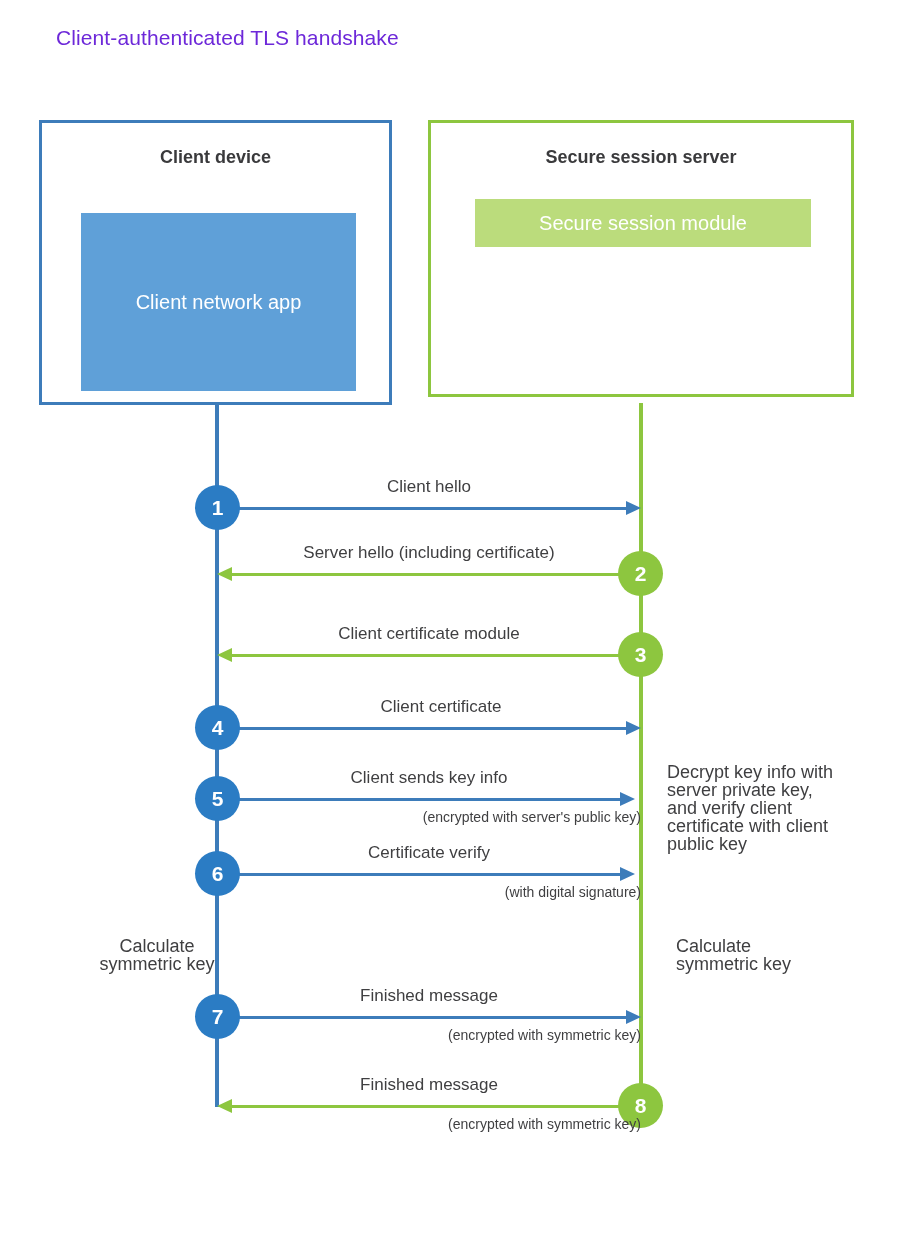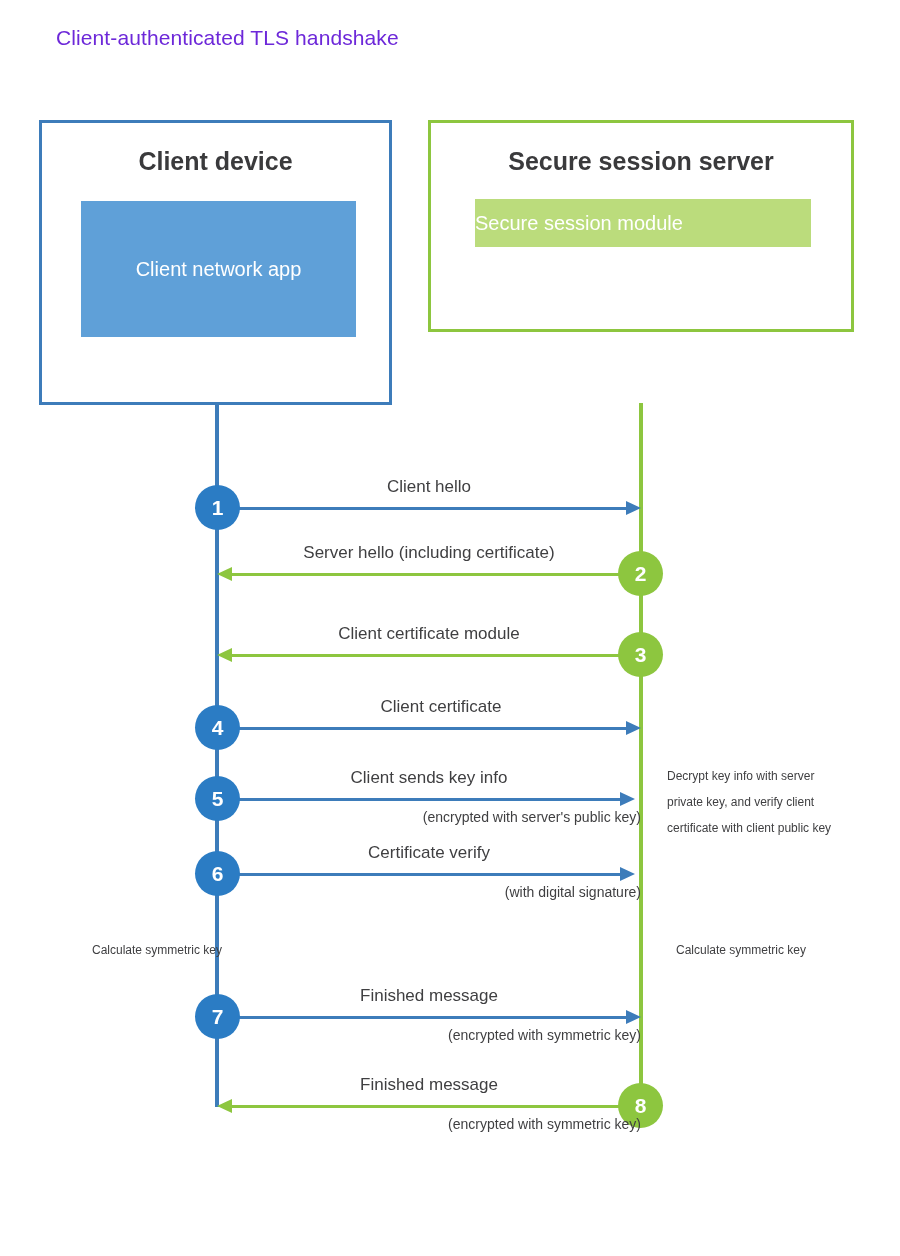--- a/index.html
+++ b/index.html
@@ -39,37 +39,37 @@
     left: 39px;
     top: 120px;
     width: 353px;
     height: 285px;
     border: 3px solid #3d7cba;
   }
   .actor-box.server {
     left: 428px;
     top: 120px;
     width: 426px;
-    height: 212px;
+    height: 277px;
     border: 3px solid #8dc63f;
   }
   .actor-title {
     text-align: center;
-    font-size: 25px;
+    font-size: 18px;
     font-weight: bold;
     color: #3a3a3c;
     margin-top: 24px;
   }
 
   .client-app-block {
     position: absolute;
     left: 39px;
-    top: 78px;
+    top: 90px;
     width: 275px;
-    height: 136px;
+    height: 178px;
     background: #5fa0d8;
     color: #ffffff;
     font-size: 20px;
     line-height: 27px;
     display: flex;
     align-items: center;
     justify-content: center;
     text-align: center;
   }
 
@@ -78,20 +78,21 @@
     left: 44px;
     top: 76px;
     width: 336px;
   }
   .server-row {
     background: #bbdc7c;
     color: #ffffff;
     font-size: 20px;
     height: 48px;
     line-height: 48px;
+    text-align: center;
     margin-bottom: 14px;
   }
 
   
   .lifeline {
     position: absolute;
     width: 4px;
   }
   .lifeline.client-line {
     left: 215px;
@@ -165,22 +166,22 @@
     font-size: 14px;
     color: #3f3f41;
     white-space: nowrap;
     text-align: right;
     top: 11px;
   }
 
   
   .note {
     position: absolute;
-    font-size: 12px;
-    line-height: 26px;
+    font-size: 18px;
+    line-height: 18px;
     color: #3f3f41;
   }
   .note.server-decrypt {
     left: 667px;
     top: 763px;
     width: 180px;
   }
   .note.calc-client {
     left: 77px;
     top: 937px;

